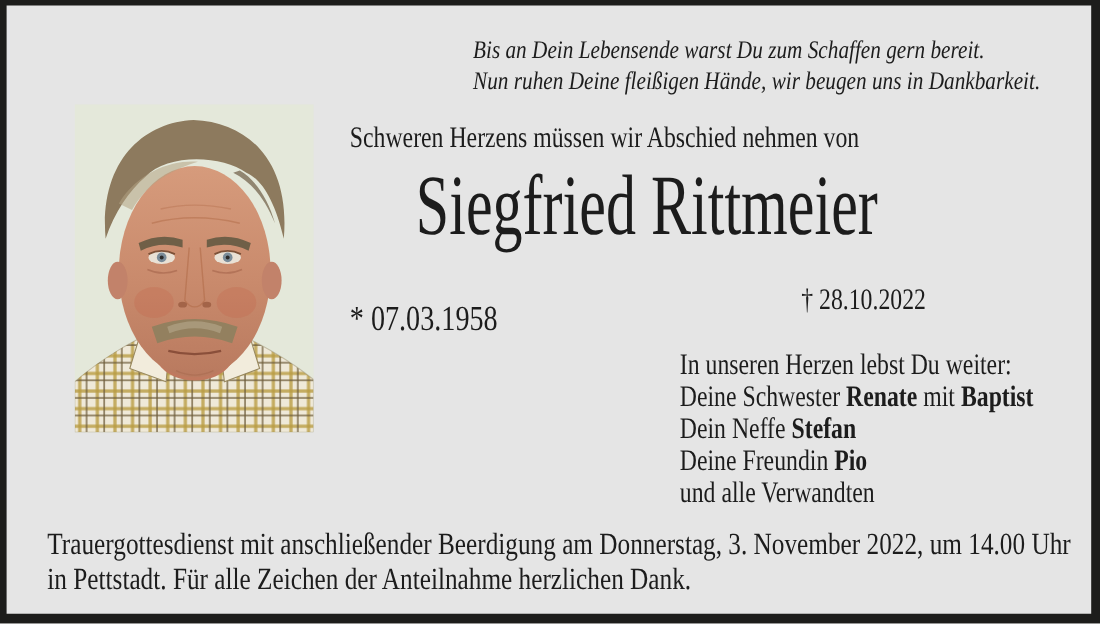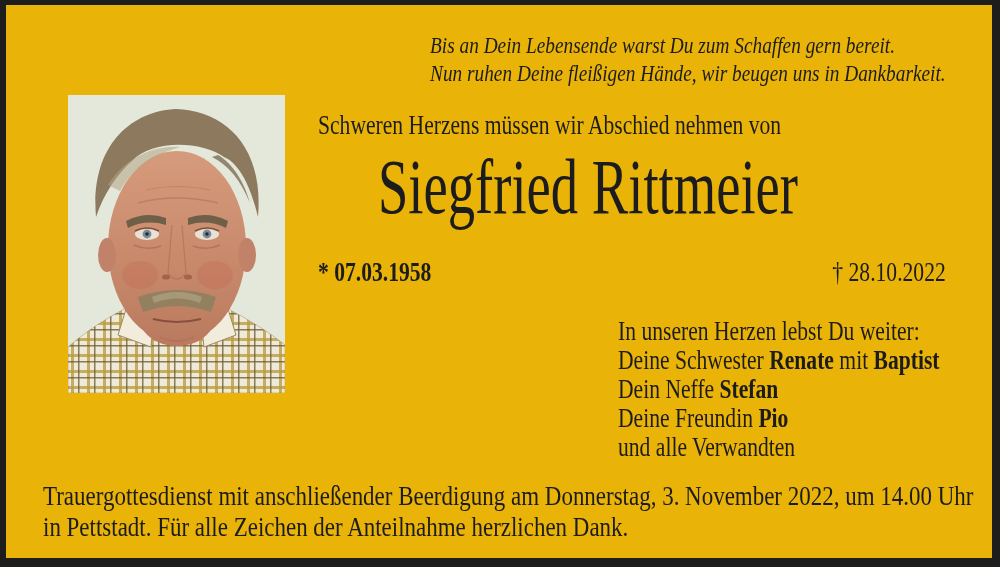--- a/index.html
+++ b/index.html
@@ -1,19 +1,19 @@
 <!DOCTYPE html>
 <html lang="de"><head>
 <meta charset="utf-8">
 <style>
   html,body{margin:0;padding:0;background:#ffffff;}
   .page{
     position:relative;
     width:1000px;height:567px;
-    background:#eab308;
+    background:#e5e5e5;
     font-family:"Liberation Serif","DejaVu Serif",serif;
     color:#1c1c1c;
     overflow:hidden;
   }
   .frame{
     position:absolute;inset:0;
     border-style:solid;
     border-color:#1d1d1b;
     border-width:5px 8px 9px 6px;
     pointer-events:none;
@@ -25,22 +25,22 @@
     left:430px;top:32px;
     font-style:italic;font-size:23px;line-height:28px;
   }
   .epigraph .cond{transform:scaleX(0.84);}
   .intro{left:318px;top:110px;font-size:27px;}
   .name{
     left:378px;top:147px;
     font-size:78px;line-height:80px;
   }
   .name .cond{transform:scaleX(0.70);}
-  .birth{left:318px;top:257px;font-size:27px;font-weight:bold;}
-  .death{left:700px;top:257px;width:246px;text-align:right;font-size:27px;}
+  .birth{left:318px;top:271px;font-size:32px;}
+  .death{left:700px;top:257px;width:246px;text-align:left;font-size:27px;}
   .place{left:318px;top:317px;font-size:27px;font-weight:bold;}
   .family{left:618px;top:317px;font-size:27px;line-height:29px;}
   .family .b{font-weight:bold;}
   .funeral{left:43px;top:480px;font-size:28px;line-height:31px;}
   .funeral .cond{transform:scaleX(0.82);}
   .photo{
     position:absolute;left:68px;top:95px;width:217px;height:298px;
     background:#e4e8da;
   }
   .photo svg{display:block;width:100%;height:100%;}

